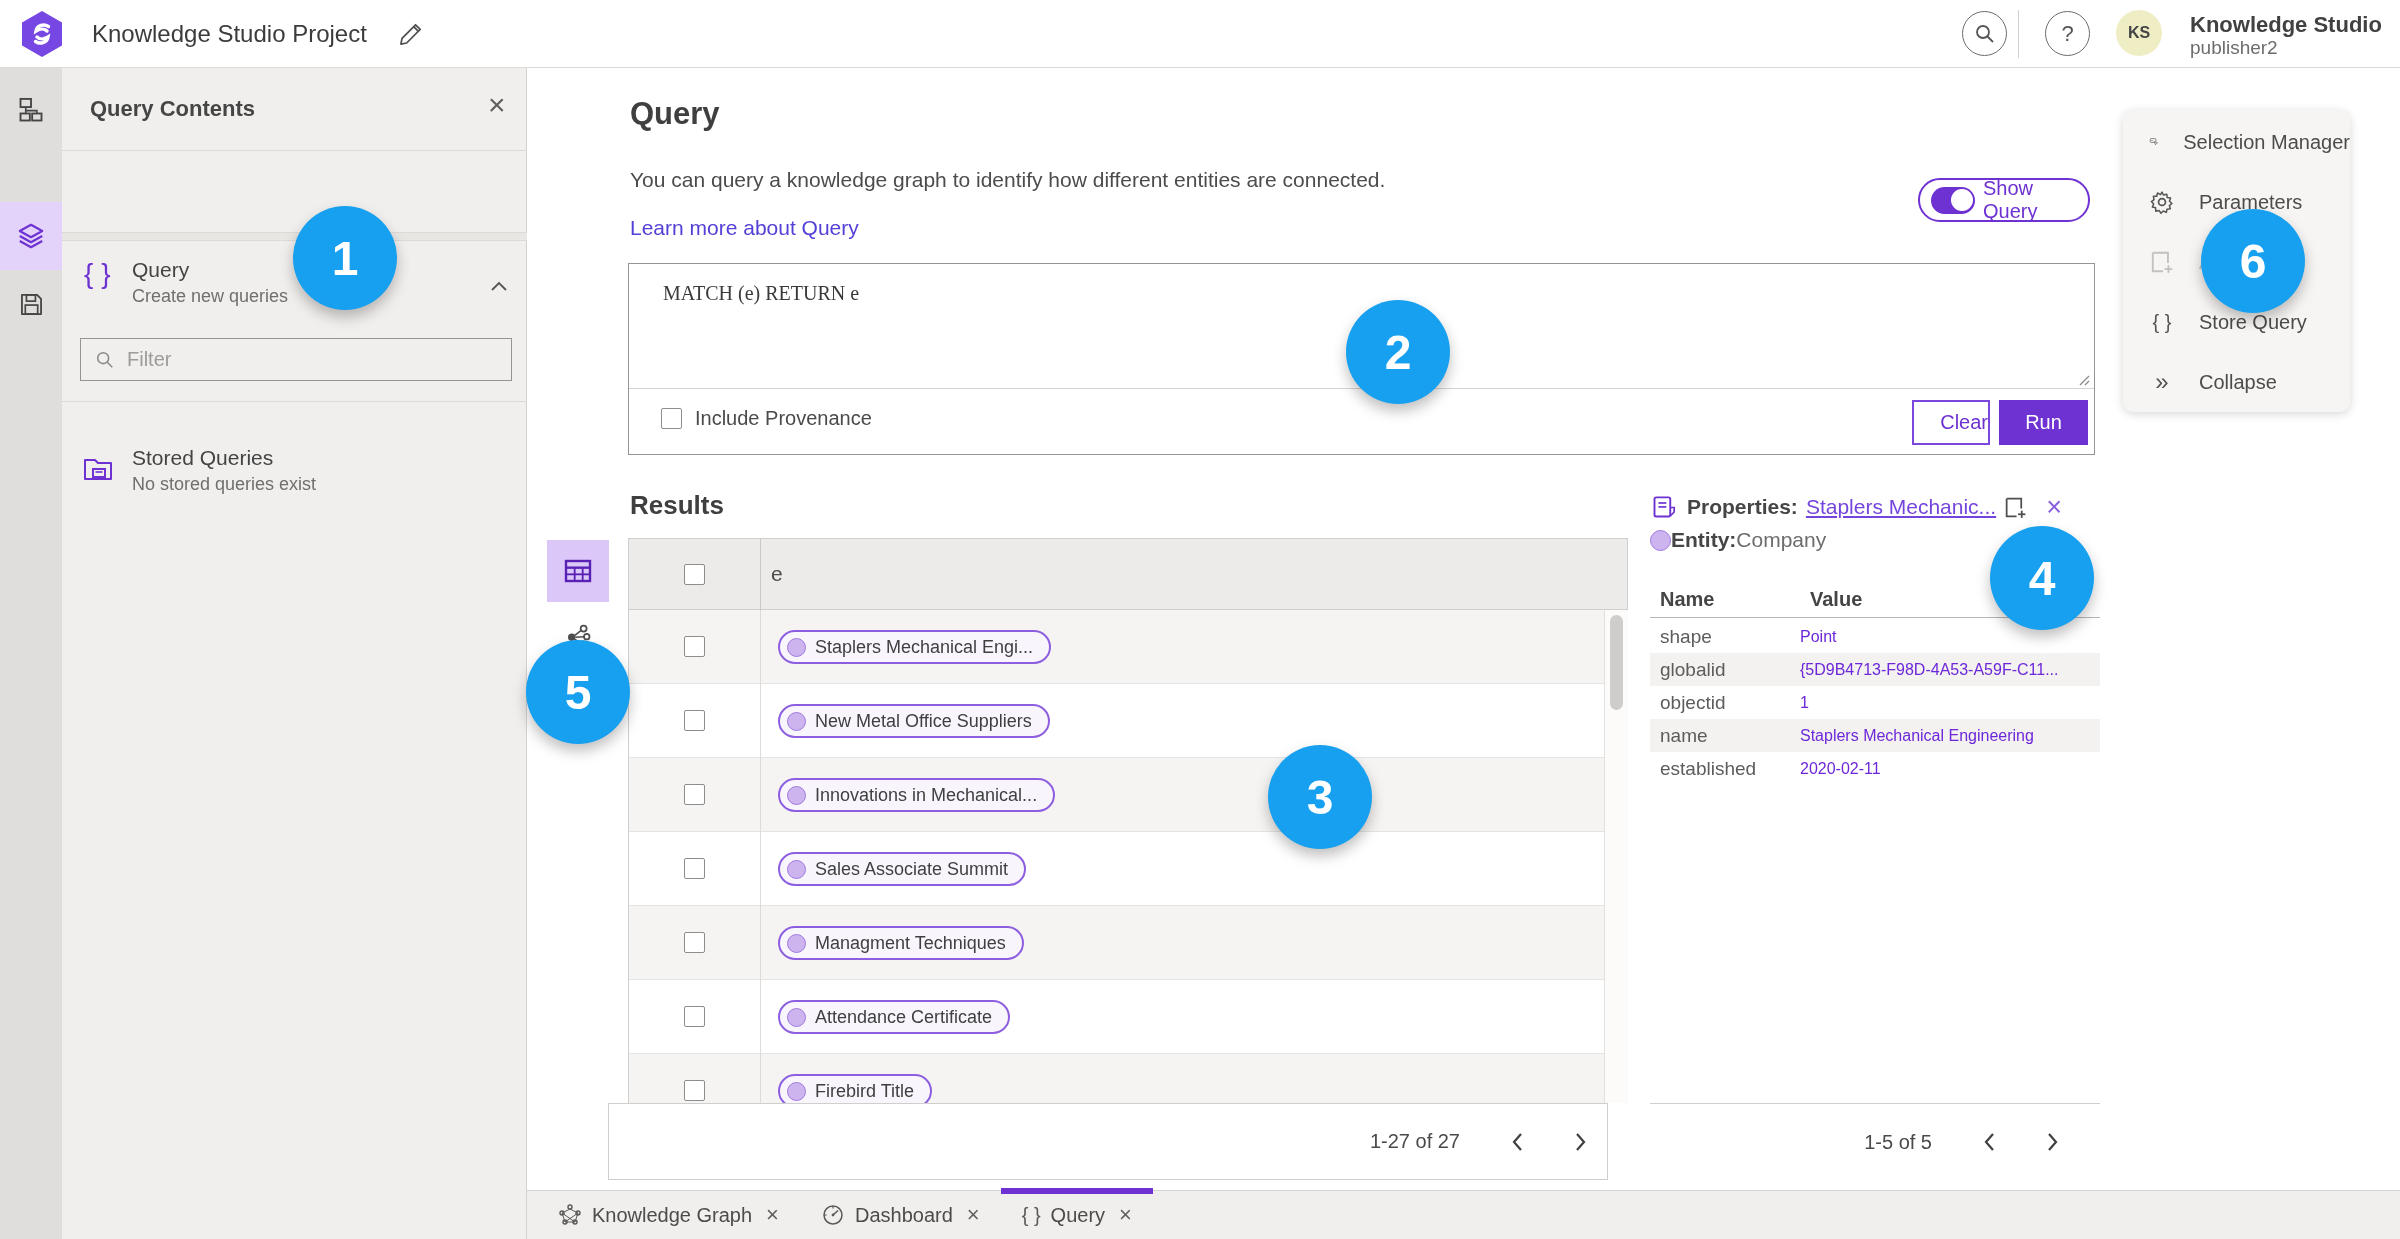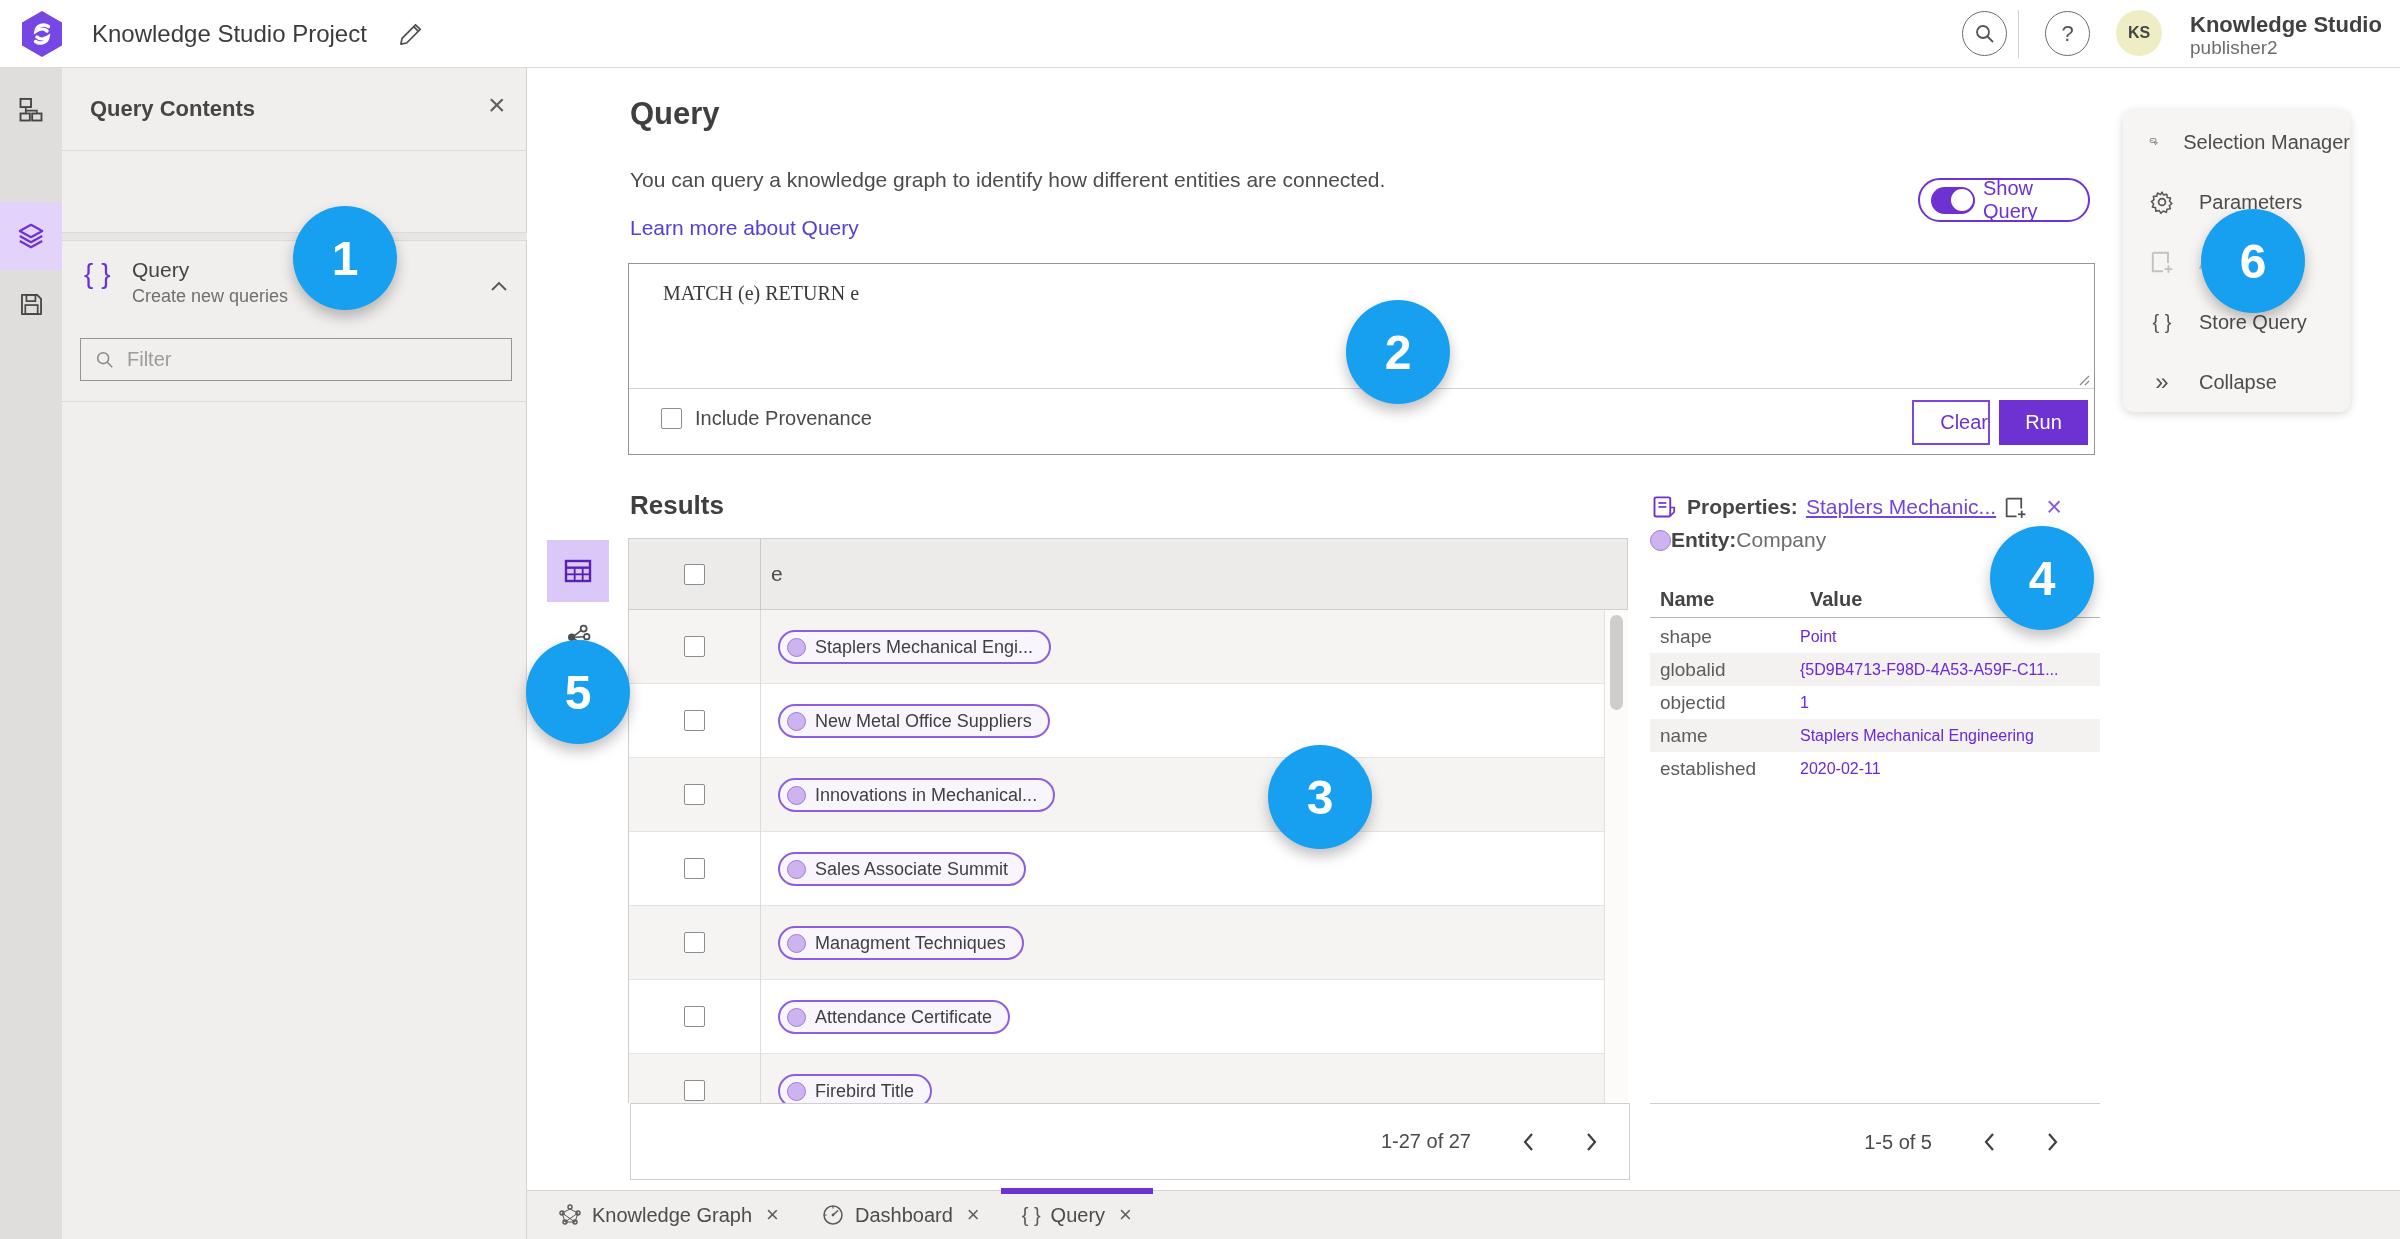--- a/index.html
+++ b/index.html
@@ -75,21 +75,21 @@
   .res-body { position:absolute; left:628px; top:610px; width:1000px; height:493px; border-left:1px solid #d1cfcd; border-right:1px solid #d1cfcd; overflow:hidden; background:#fff; }
   .res-row { position:relative; width:100%; height:74px; border-bottom:1px solid #e6e4e2; }
   .res-row:nth-child(odd) { background:#f6f4f2; }
   .res-row .cb { position:absolute; left:55px; top:26px; }
   .res-row .rowdiv { position:absolute; left:131px; top:0; width:1px; height:74px; background:#dddbd9; }
   .pill { position:absolute; left:149px; top:20px; height:34px; border:2px solid #8d5fe0; border-radius:18px; background:#f8f5fd; display:flex; align-items:center; padding:0 16px 0 7px; gap:9px; cursor:pointer; }
   .ent-circle { width:19px; height:19px; border-radius:50%; background:#cdb4ef; border:1.5px solid #9f7ae0; flex:0 0 auto; }
   .pill-label { font-size:18px; color:#3f3f3f; white-space:nowrap; }
   .res-scroll { position:absolute; left:1604px; top:610px; width:24px; height:493px; background:#fcfbfa; border-left:1px solid #e2e0de; }
   .res-thumb { position:absolute; left:5px; top:5px; width:13px; height:95px; background:#cfcdcb; border-radius:7px; }
-  .res-footer { position:absolute; left:630px; top:1103px; width:1000px; height:77px; background:#fff; border:1px solid #d1cfcd; display:flex; align-items:center; justify-content:flex-end; gap:50px; padding-right:30px; }
+  .res-footer { position:absolute; left:608px; top:1103px; width:1000px; height:77px; background:#fff; border:1px solid #d1cfcd; display:flex; align-items:center; justify-content:flex-end; gap:50px; padding-right:19px; }
   .pag-text { font-size:20px; color:#4a4a4a; }
   .pag-btn { background:none; border:none; cursor:pointer; display:flex; align-items:center; }
 
   
   .props-header { position:absolute; left:1650px; top:492px; width:450px; height:30px; display:flex; align-items:center; }
   .props-title { font-size:21px; font-weight:700; color:#454545; margin-left:10px; }
   .props-link { font-size:21px; color:#7445dd; margin-left:8px; cursor:pointer; white-space:nowrap;text-decoration:underline; }
   .props-addnew { margin-left:auto; cursor:pointer; }
   .props-close { margin-left:18px; margin-right:38px; font-size:27px; color:#8a5fe0; cursor:pointer; line-height:1; }
   .entity-row { position:absolute; left:1650px; top:528px; display:flex; align-items:center; gap:0; }
@@ -199,20 +199,29 @@
     <div class="cp-close">×</div>
     <div class="cp-div1"></div>
 
     <div class="cp-item" style="top:90px; height:74px;">
       <span class="cp-braces">{ }</span>
       <div class="cp-query-label">Query</div>
       <div class="cp-query-sub">Create new queries</div>
     </div>
     <div class="cp-band"></div>
 
+    <div class="cp-item" style="top:184px; height:70px;">
+      <svg class="cp-folder" viewBox="0 0 32 32">
+          <path d="M3 8 h10 l3 3 h13 v16 H3 Z" stroke="#6e32d2" stroke-width="2" fill="none" stroke-linejoin="round"></path>
+          <rect x="11" y="17" width="12" height="8" stroke="#6e32d2" stroke-width="2" fill="#f1efed"></rect>
+          <line x1="13.5" y1="20" x2="20.5" y2="20" stroke="#6e32d2" stroke-width="1.6"></line>
+        </svg>
+      <div class="cp-stored-label">Stored Queries</div>
+      <div class="cp-stored-sub">No stored queries exist</div>
+    </div>
     <svg class="cp-caret" viewBox="0 0 18 12">
         <polyline points="2,10 9,3 16,10" stroke="#555" stroke-width="1.8" fill="none"></polyline>
       </svg>
 
     <div class="filter-wrap">
       <svg width="20" height="20" viewBox="0 0 22 22">
           <circle cx="9" cy="9" r="6" stroke="#8a8a8a" stroke-width="1.7" fill="none"></circle>
           <line x1="13.5" y1="13.5" x2="19" y2="19" stroke="#8a8a8a" stroke-width="1.7"></line>
         </svg>
       <input type="text" placeholder="Filter" style="">

